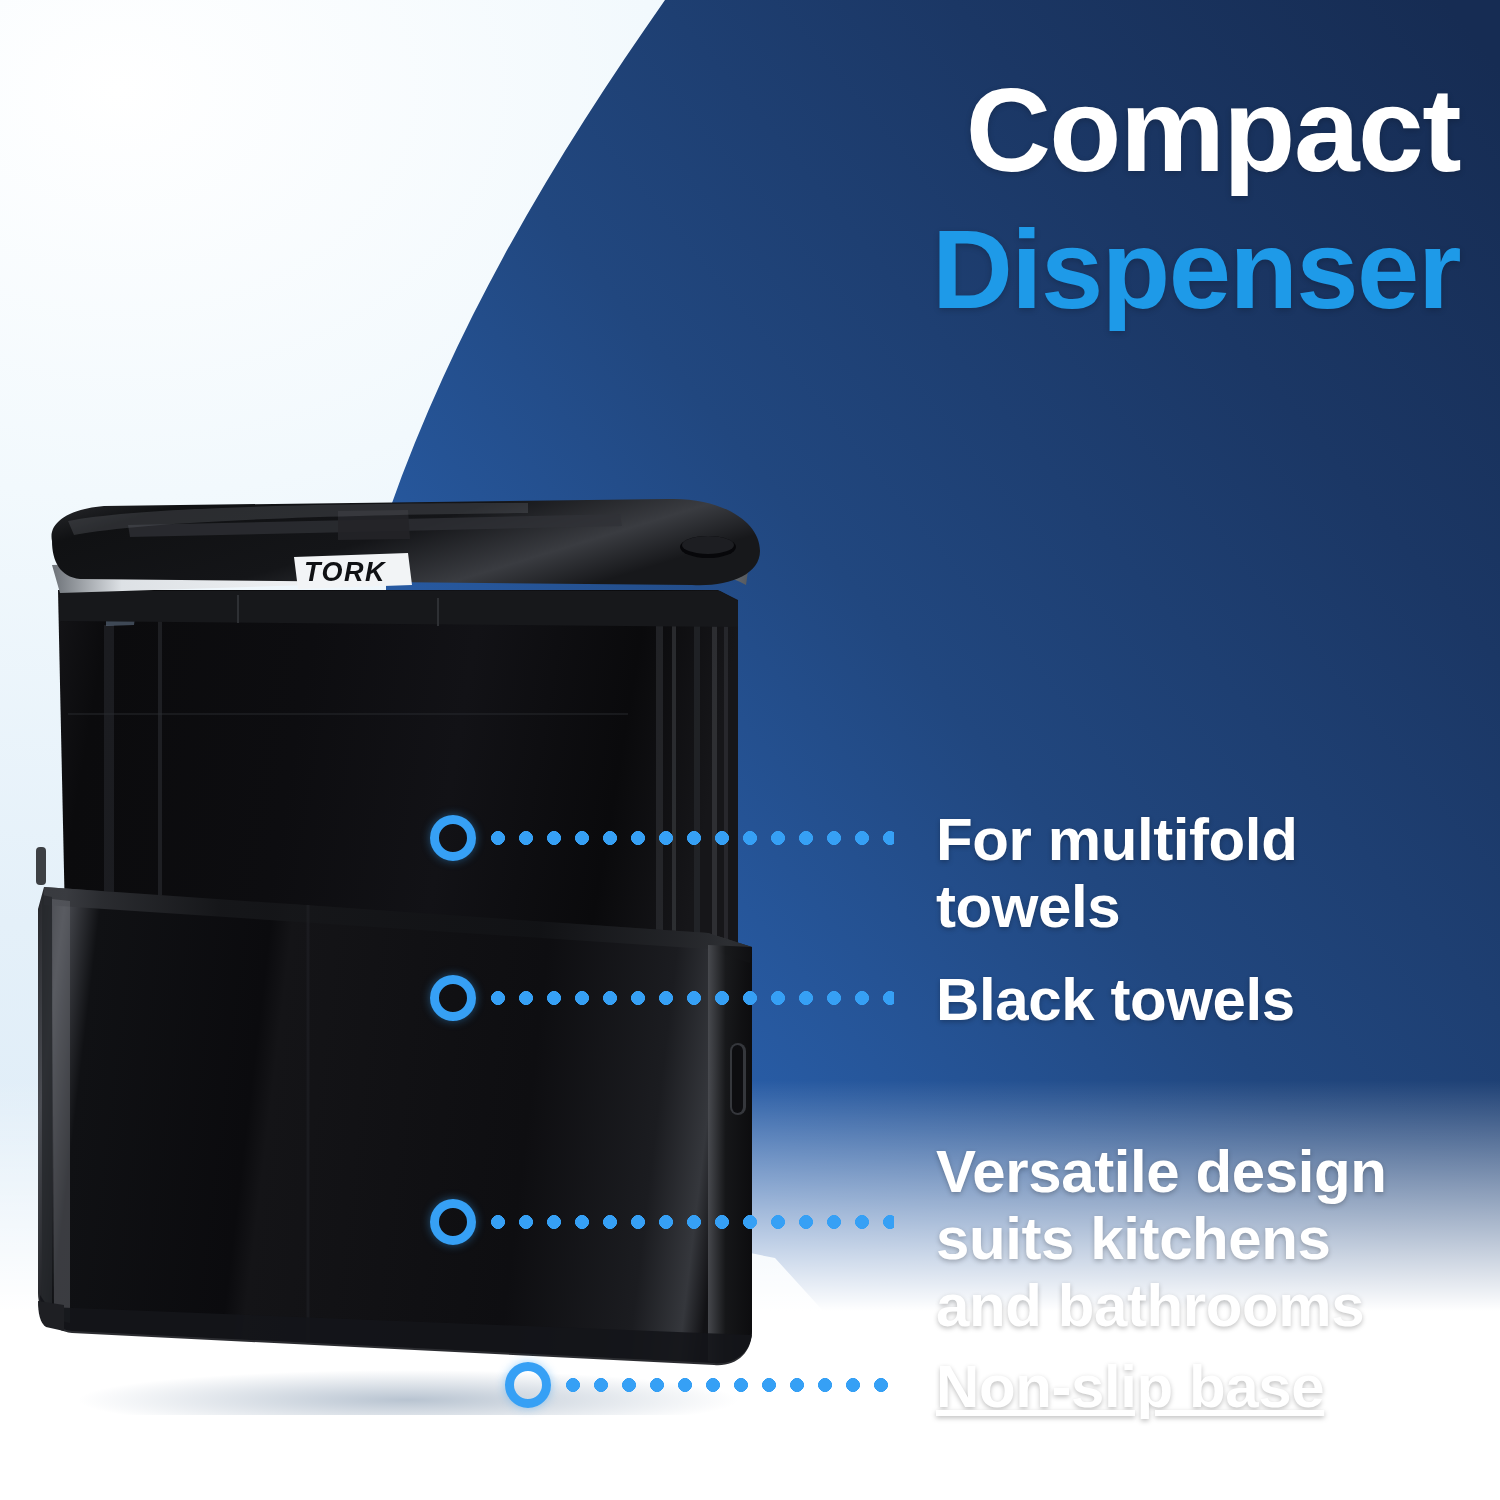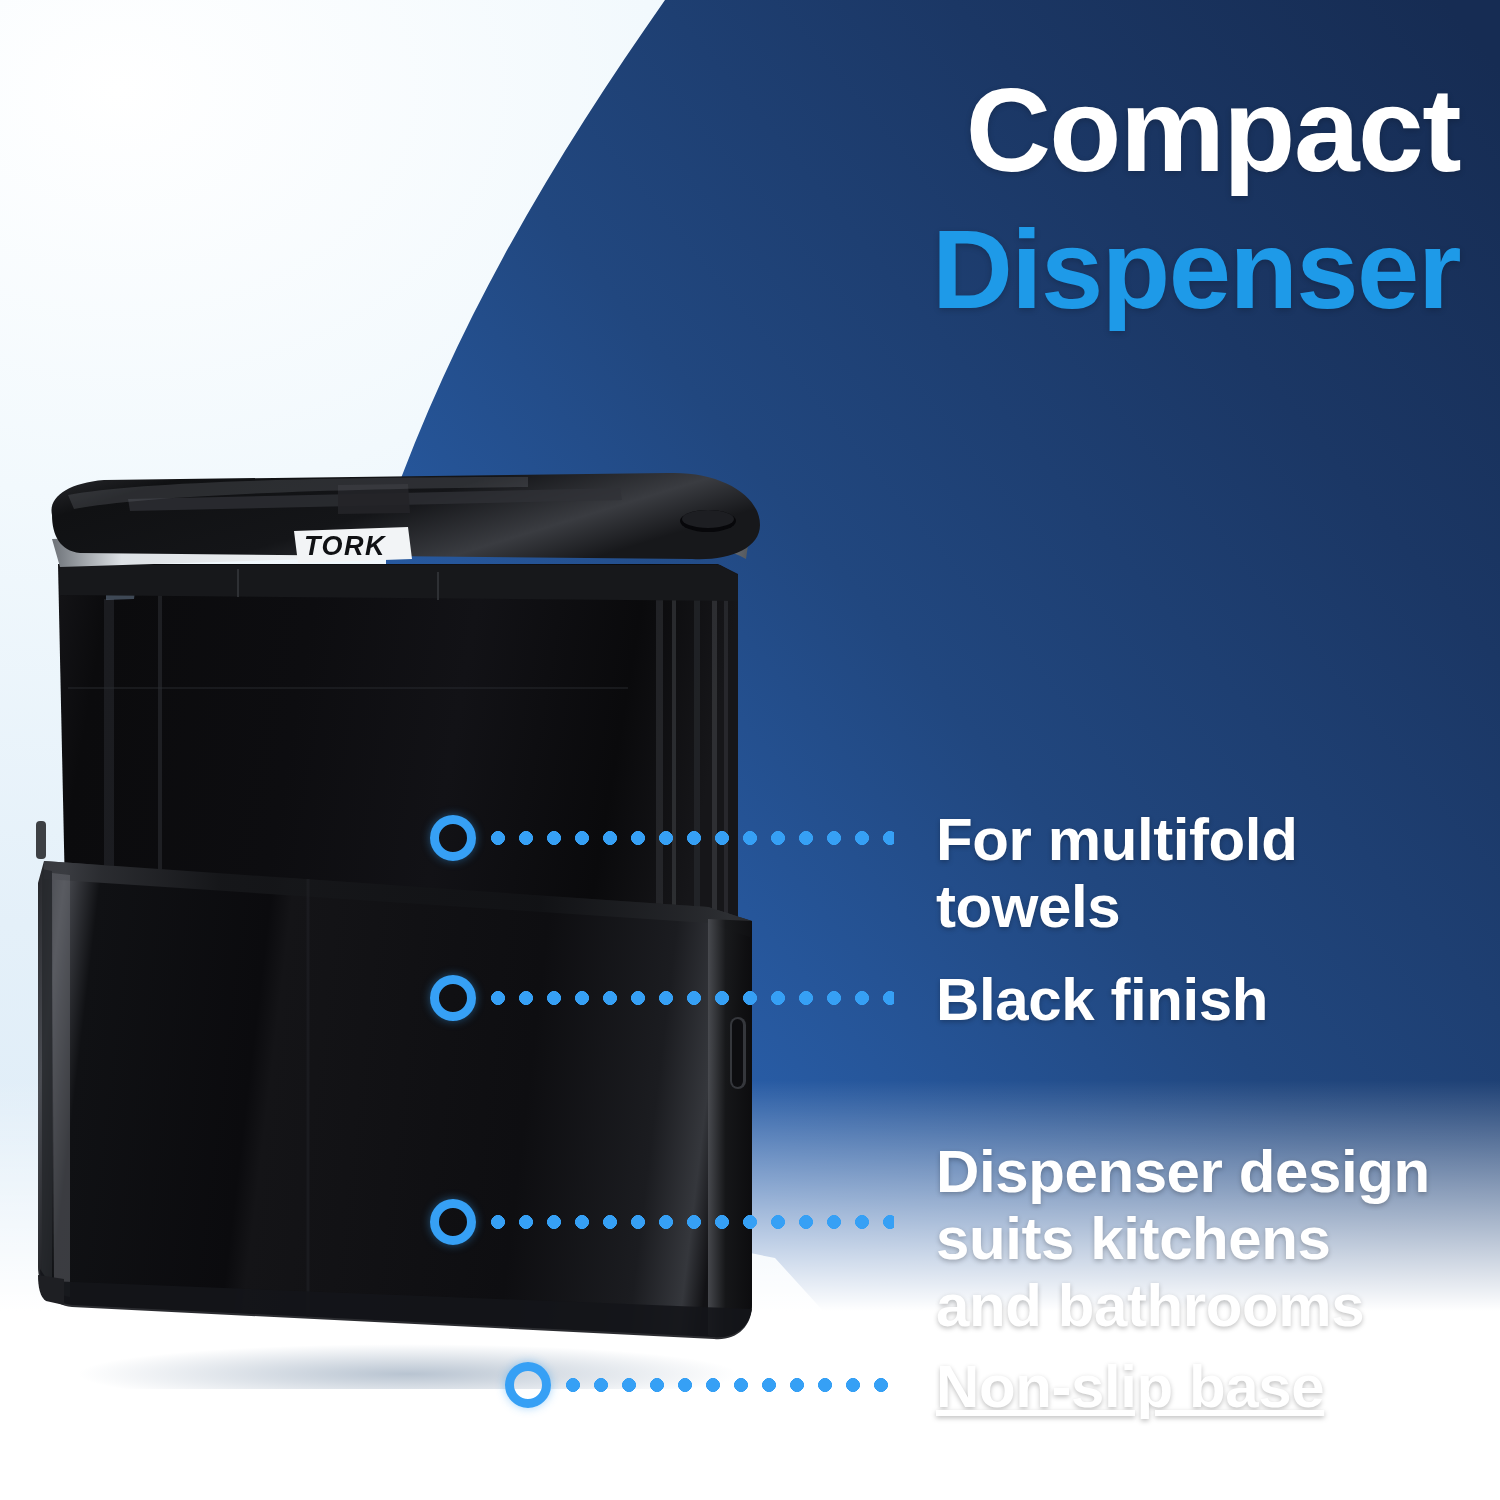--- a/index.html
+++ b/index.html
@@ -37,21 +37,21 @@
     margin:0;
     white-space:nowrap;
     text-shadow:0 2px 6px rgba(0,0,0,0.20);
   }
   .h-compact{font-size:118px;color:#ffffff;margin-bottom:22px;}
   .h-blue{font-size:112px;color:#1e9ae8;}
   .h-blue.second{margin-top:26px;}
 
   
   .product{
-    position:absolute;left:8px;top:469px;width:800px;height:920px;z-index:8;
+    position:absolute;left:8px;top:495px;width:800px;height:920px;z-index:8;
   }
   .product svg{display:block;width:800px;height:920px;}
 
   
   .callout{position:absolute;z-index:20;}
   .ring{
     position:absolute;width:46px;height:46px;border-radius:50%;
     border:9px solid #36a0f5;box-sizing:border-box;
     box-shadow:0 0 10px rgba(54,160,245,0.45);
   }
@@ -234,27 +234,27 @@
 
   <div class="callout">
     <span class="ring" style="left:430px;top:815px;"></span>
     <span class="dots" style="left:484px;top:831px;width:410px;"></span>
     <span class="callout-text" style="left:936px;top:806px;width:540px;">For multifold towels</span>
   </div>
 
   <div class="callout">
     <span class="ring" style="left:430px;top:975px;"></span>
     <span class="dots" style="left:484px;top:991px;width:410px;"></span>
-    <span class="callout-text" style="left:936px;top:966px;width:540px;">Black finish</span>
+    <span class="callout-text" style="left:936px;top:966px;width:540px;">Black towels</span>
   </div>
 
   <div class="callout">
     <span class="ring" style="left:430px;top:1199px;"></span>
     <span class="dots" style="left:484px;top:1215px;width:410px;"></span>
-    <span class="callout-text" style="left:936px;top:1138px;width:560px;">Dispenser design
+    <span class="callout-text" style="left:936px;top:1138px;width:560px;">Versatile design
 suits kitchens
 and bathrooms</span>
   </div>
 
   <div class="callout">
     <span class="ring" style="left:505px;top:1362px;"></span>
     <span class="dots" style="left:559px;top:1378px;width:336px;"></span>
     <span class="callout-text" style="left:936px;top:1353px;width:540px;text-decoration:underline;">Non-slip base</span>
   </div>
 

